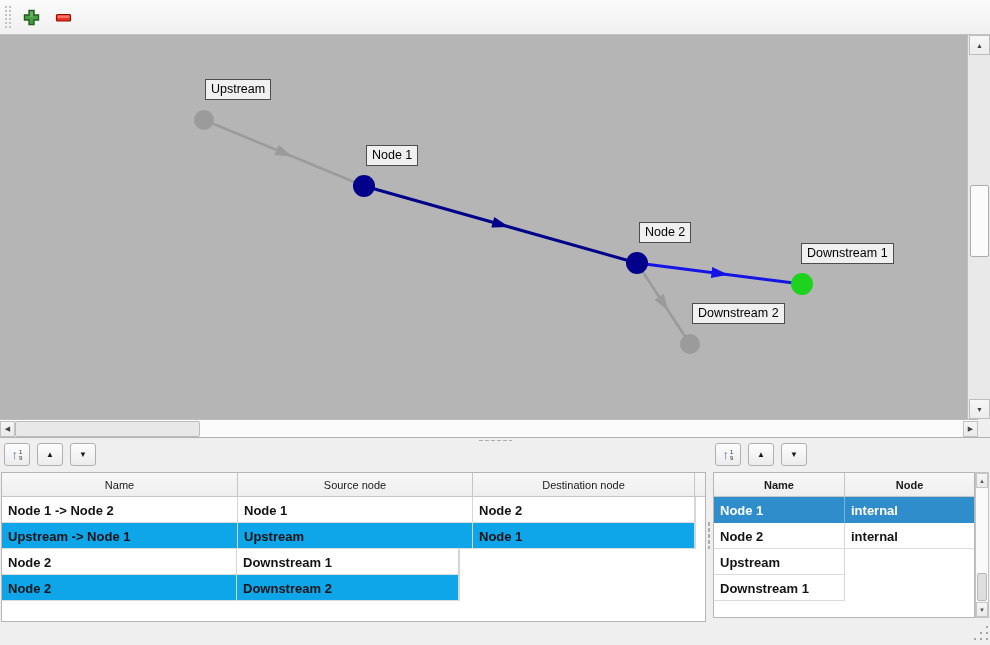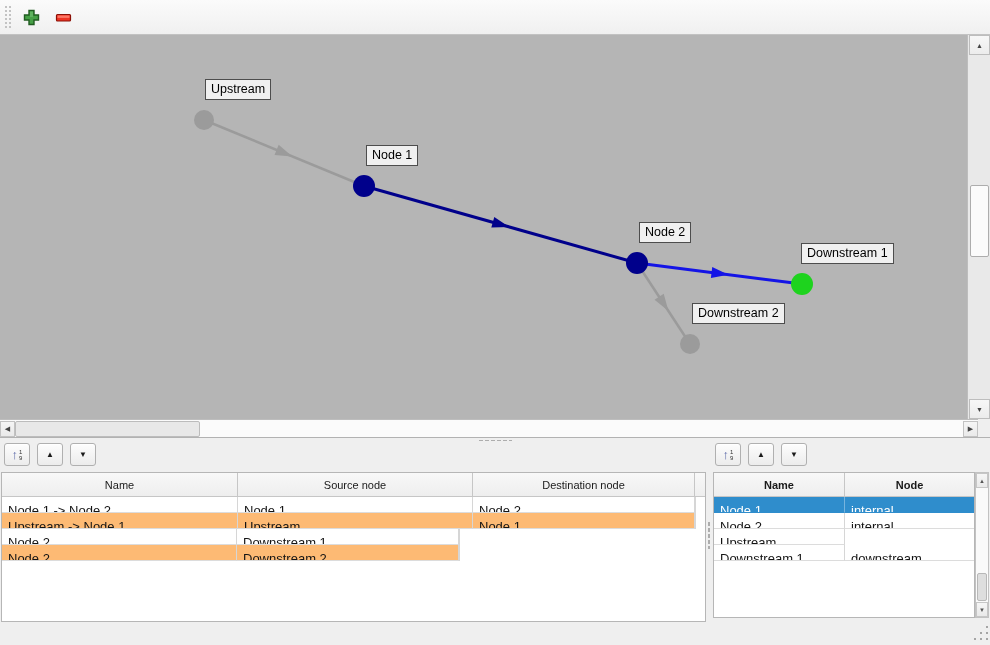--- a/index.html
+++ b/index.html
@@ -72,22 +72,22 @@
 
   
   .gtable { position:absolute; background:#fff; border:1px solid #b6b6b6; }
   .edges-table { left:1px; top:472px; width:705px; height:150px; }
   .nodes-table { left:713px; top:472px; width:262px; height:146px; }
   .thead { display:flex; height:24px; }
   .th { background:linear-gradient(#f8f8f8,#eeeeee); border-right:1px solid #c6c6c6;
     border-bottom:1px solid #c6c6c6; display:flex; align-items:center; justify-content:center;
     font-size:11px; color:#1a1a1a; }
   .nodes-table .th { font-weight:bold; }
-  .trow { display:flex; height:16px; }
-  .trow.alt .td { background:#fdba74; }
+  .trow { display:flex; height:26px;font-weight:bold; }
+  .trow.alt .td { background:#0ea5e9; }
   .td { border-right:1px solid #d6d6d6; border-bottom:1px solid #dcdcdc;
     padding-left:6px; line-height:28px; font-size:13px; white-space:nowrap; overflow:hidden; }
   
   .e-c1 { width:236px; } .e-c2 { width:235px; } .e-c3 { width:222px; }
   .e-gut { width:10px; border-right:none; }
   .th.e-gut { background:linear-gradient(#f8f8f8,#eeeeee); }
   .td.e-gut { background:#fff !important; border-bottom:none; border-left:1px solid #d6d6d6; }
   
   .n-c1 { width:131px; } .n-c2 { width:129px; border-right:none; }
   .trow.selected .td { background:#2f8dcc !important; color:#fff;
@@ -256,21 +256,20 @@
   </div>
   <div class="trow">
     <div class="td n-c1">Node 2</div>
     <div class="td n-c2">internal</div>
   </div>
   <div class="trow">
     <div class="td n-c1">Upstream</div>
   </div>
   <div class="trow">
     <div class="td n-c1">Downstream 1</div>
-    <div class="td n-c2">downstream</div>
   </div>
 </div>
 
 <div class="nt-scroll">
   <div class="sb-btn up">
       <span>▲</span>
     </div>
   <div class="thumb"></div>
   <div class="sb-btn down">
       <span>▼</span>

